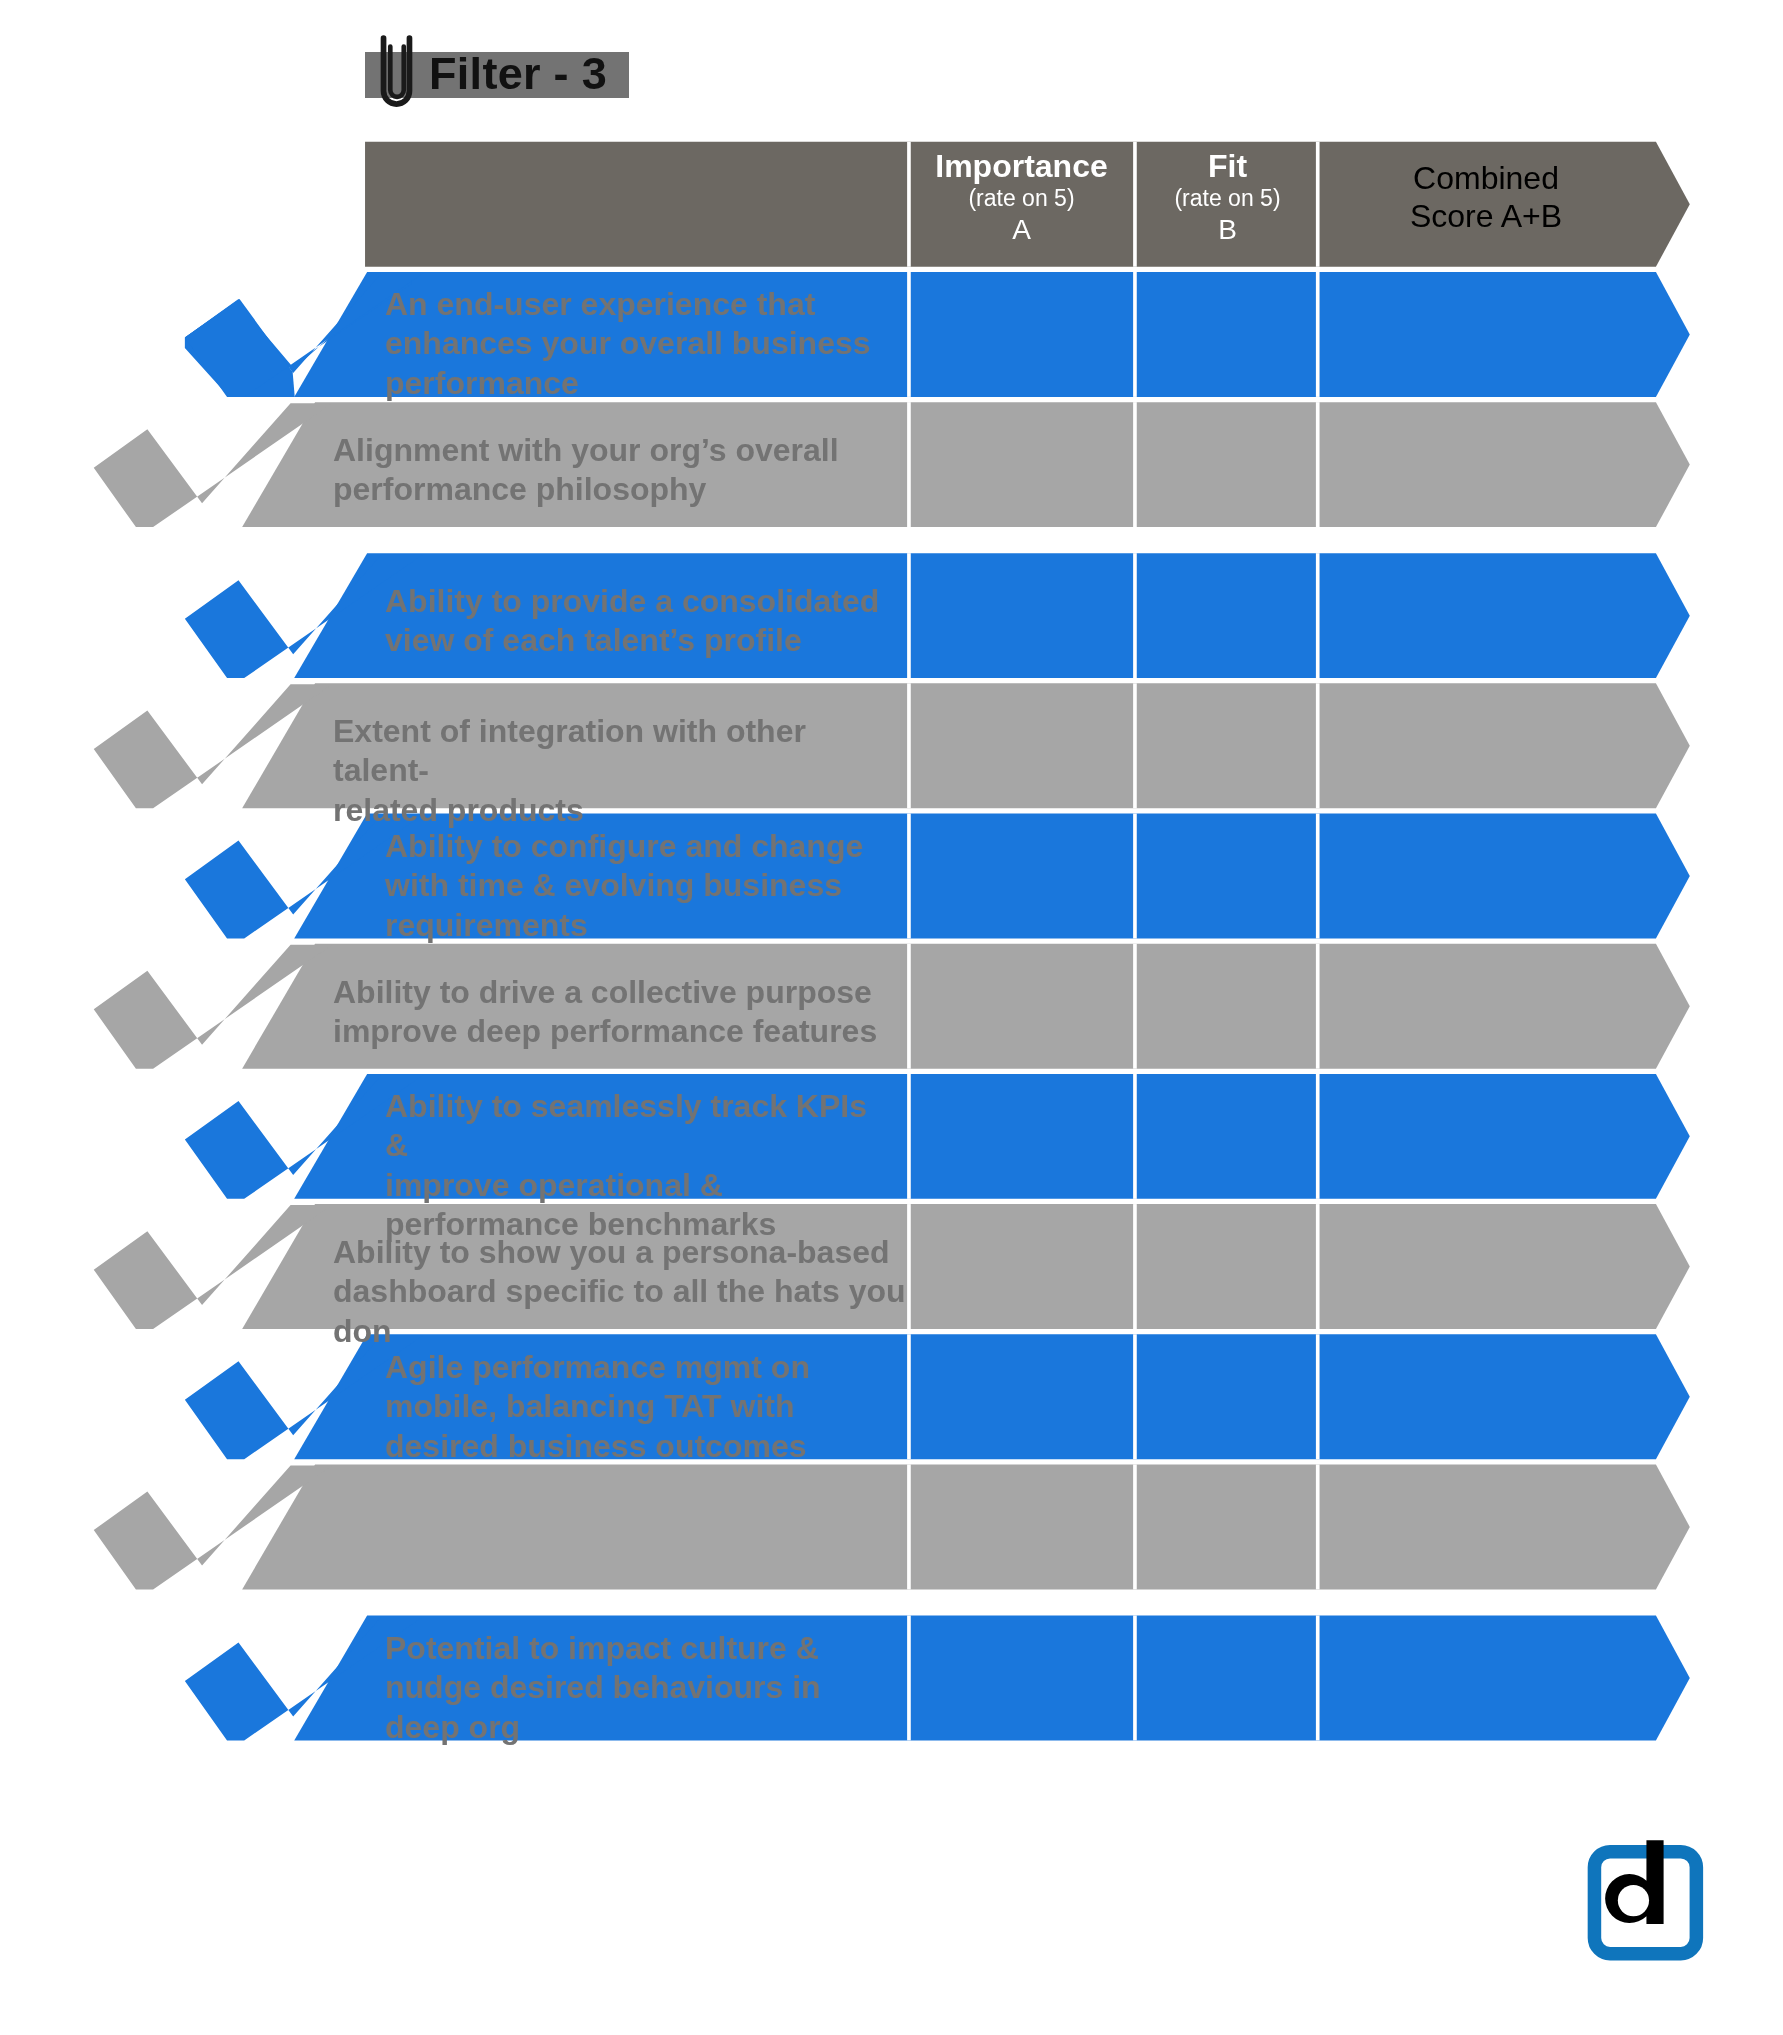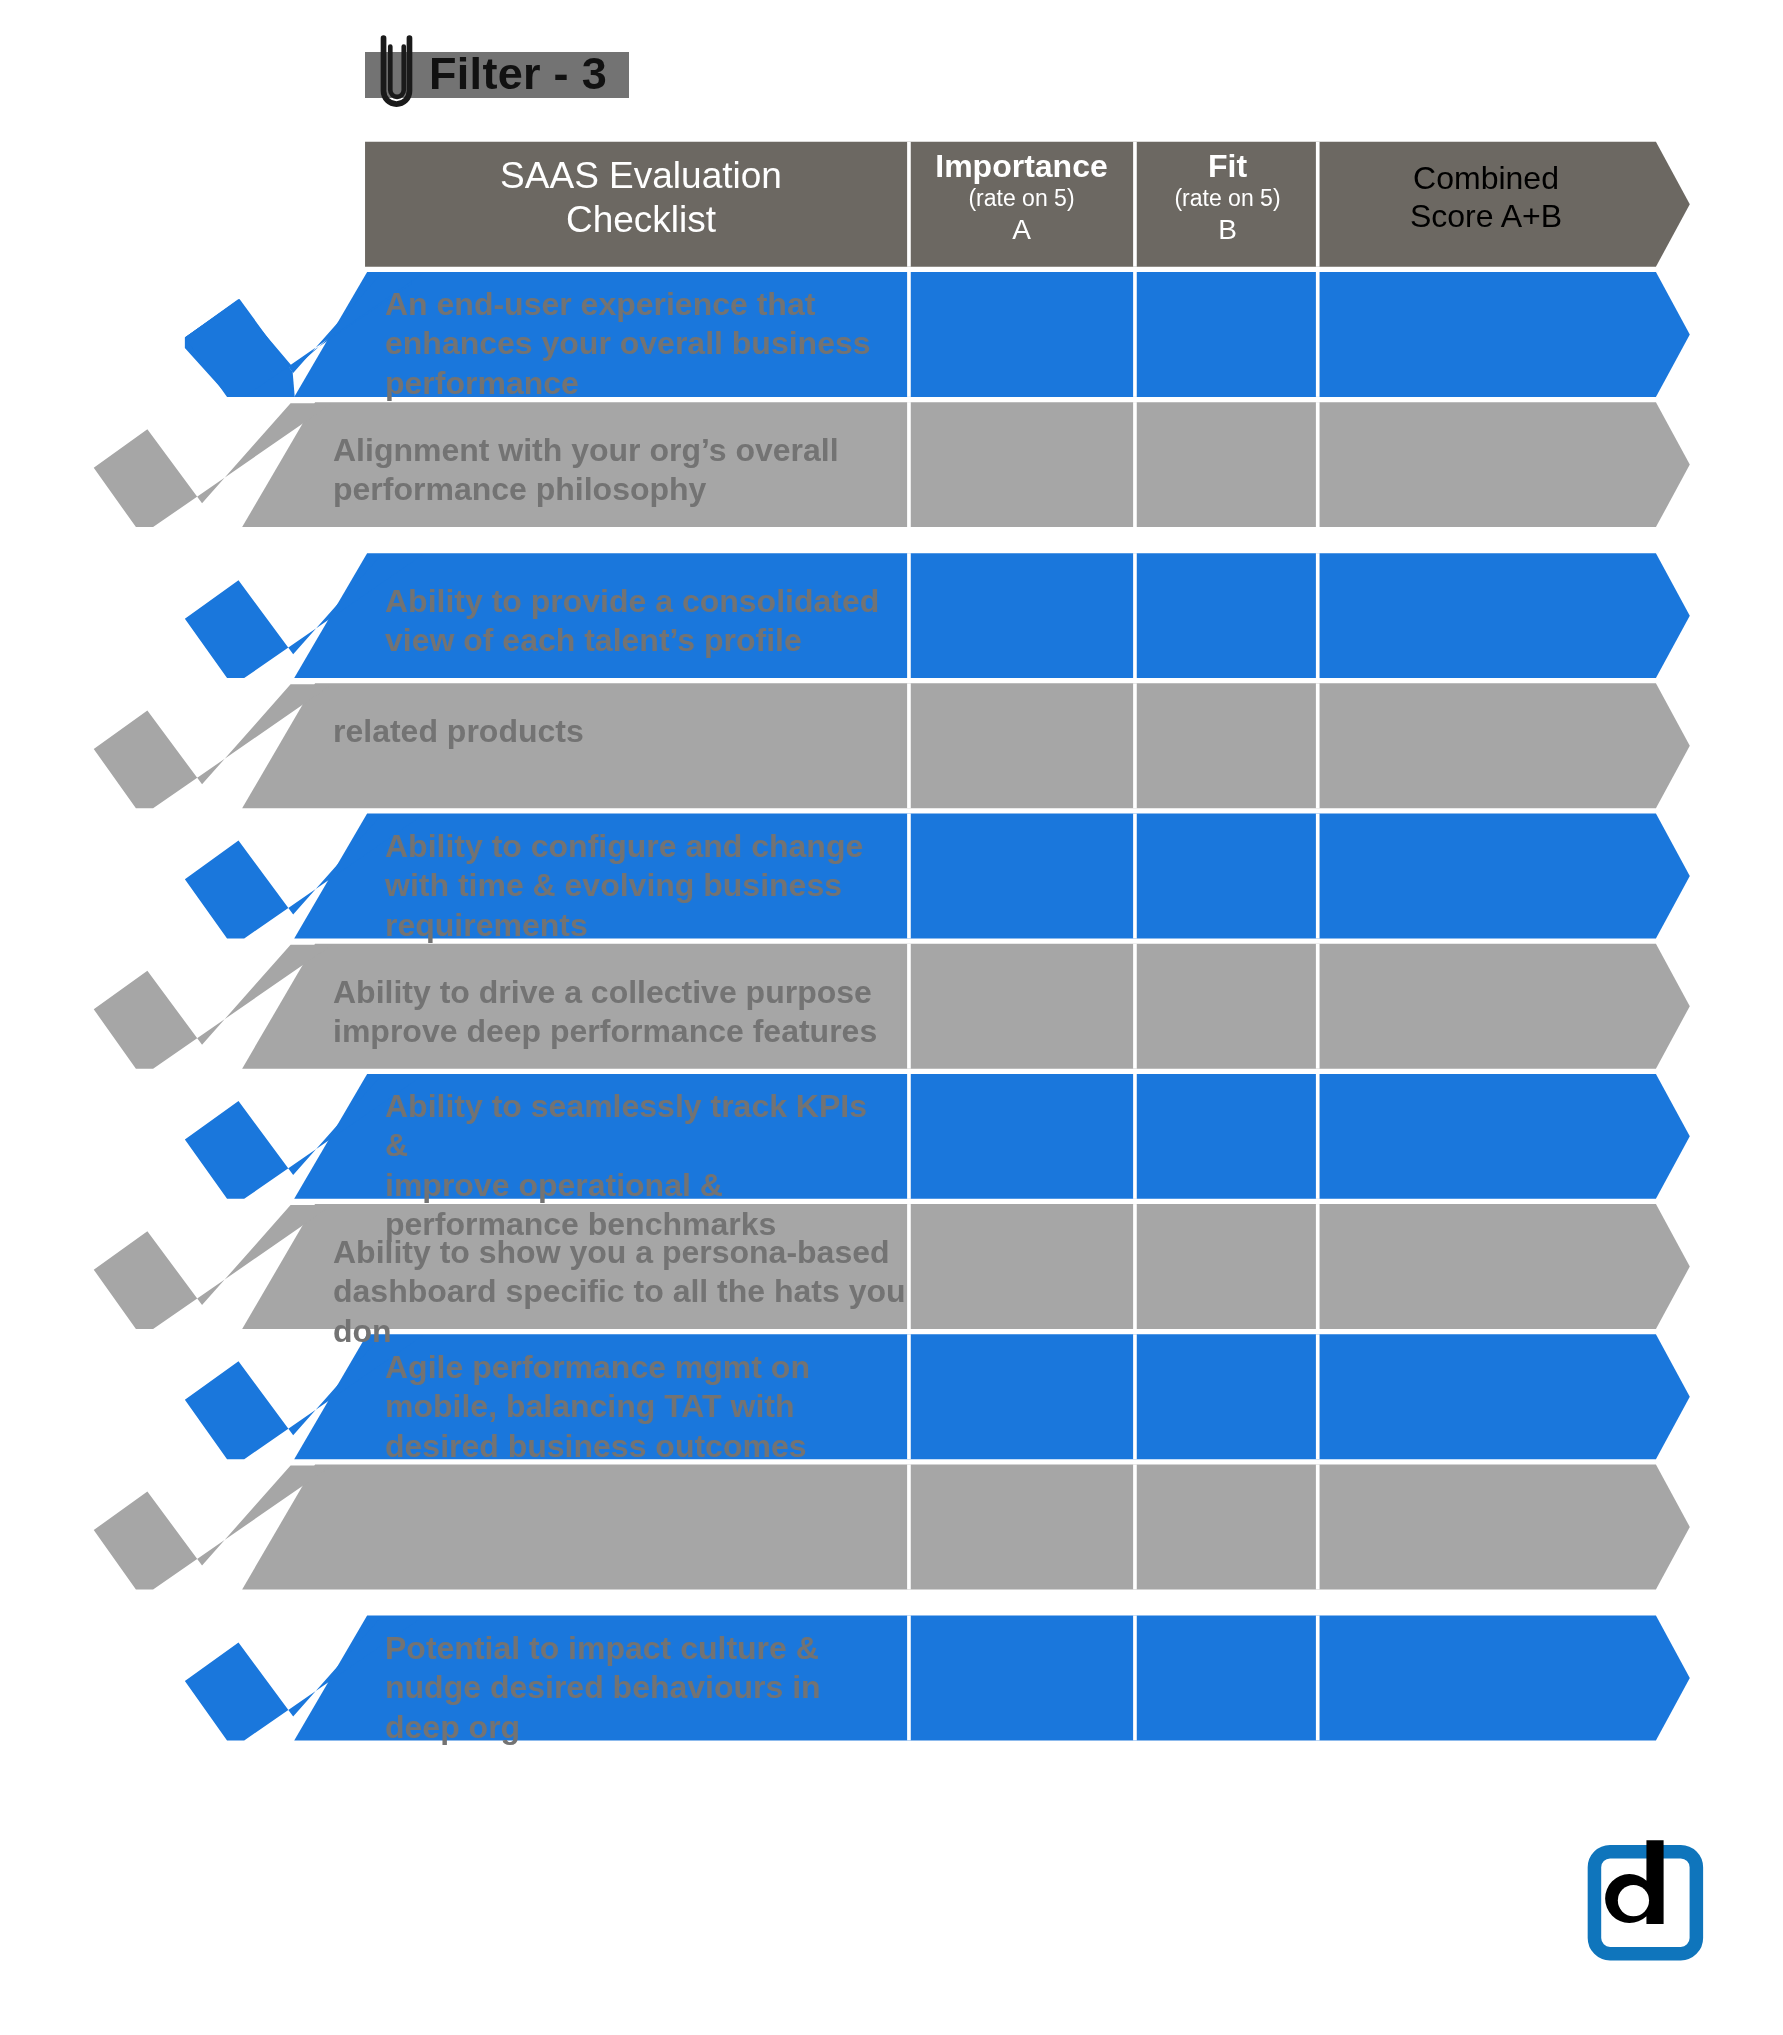--- a/index.html
+++ b/index.html
@@ -219,24 +219,20 @@
 
     <g>
       <polygon points="705,3102 3180,3102 3245,3222 3180,3342 565,3342" fill="#1A77DC"></polygon>
       <polygon points="355,3228 458,3154 563,3296 733,3104 813,3104 469,3342 436,3342" fill="#1A77DC"></polygon>
       <rect x="1742" y="3102" width="7" height="240" fill="#ffffff"></rect>
       <rect x="2176" y="3102" width="7" height="240" fill="#ffffff"></rect>
       <rect x="2527" y="3102" width="7" height="240" fill="#ffffff"></rect>
     </g>
   </svg>
 
-  <div style="position:absolute;left:396px;top:154px;width:490px;">
-    <div class="hdr-title">SAAS Evaluation</div>
-    <div class="hdr-title">Checklist</div>
-  </div>
 
   <div style="position:absolute;left:912px;top:149px;width:219px;">
     <div class="hdr-main">Importance</div>
     <div class="hdr-sub">(rate on 5)</div>
     <div class="hdr-letter">A</div>
   </div>
 
   <div style="position:absolute;left:1140px;top:149px;width:175px;">
     <div class="hdr-main">Fit</div>
     <div class="hdr-sub">(rate on 5)</div>
@@ -267,20 +263,21 @@
 
   <div class="item-label" style="position:absolute;left:385px;top:582px;width:505px;">
     <div>Ability to provide a consolidated</div>
     <div>view of each talent’s profile</div>
   </div>
   <div style="position:absolute;left:912px;top:553px;width:219px;height:125px;"></div>
   <div style="position:absolute;left:1140px;top:553px;width:175px;height:125px;"></div>
   <div style="position:absolute;left:1323px;top:553px;width:326px;height:125px;"></div>
 
   <div class="item-label" style="position:absolute;left:333px;top:712px;width:573px;">
+    <div>Extent of integration with other talent-</div>
     <div>related products</div>
   </div>
   <div style="position:absolute;left:912px;top:683px;width:219px;height:125px;"></div>
   <div style="position:absolute;left:1140px;top:683px;width:175px;height:125px;"></div>
   <div style="position:absolute;left:1323px;top:683px;width:326px;height:125px;"></div>
 
   <div class="item-label" style="position:absolute;left:385px;top:827px;width:505px;">
     <div>Ability to configure and change</div>
     <div>with time &amp; evolving business</div>
     <div>requirements</div>

